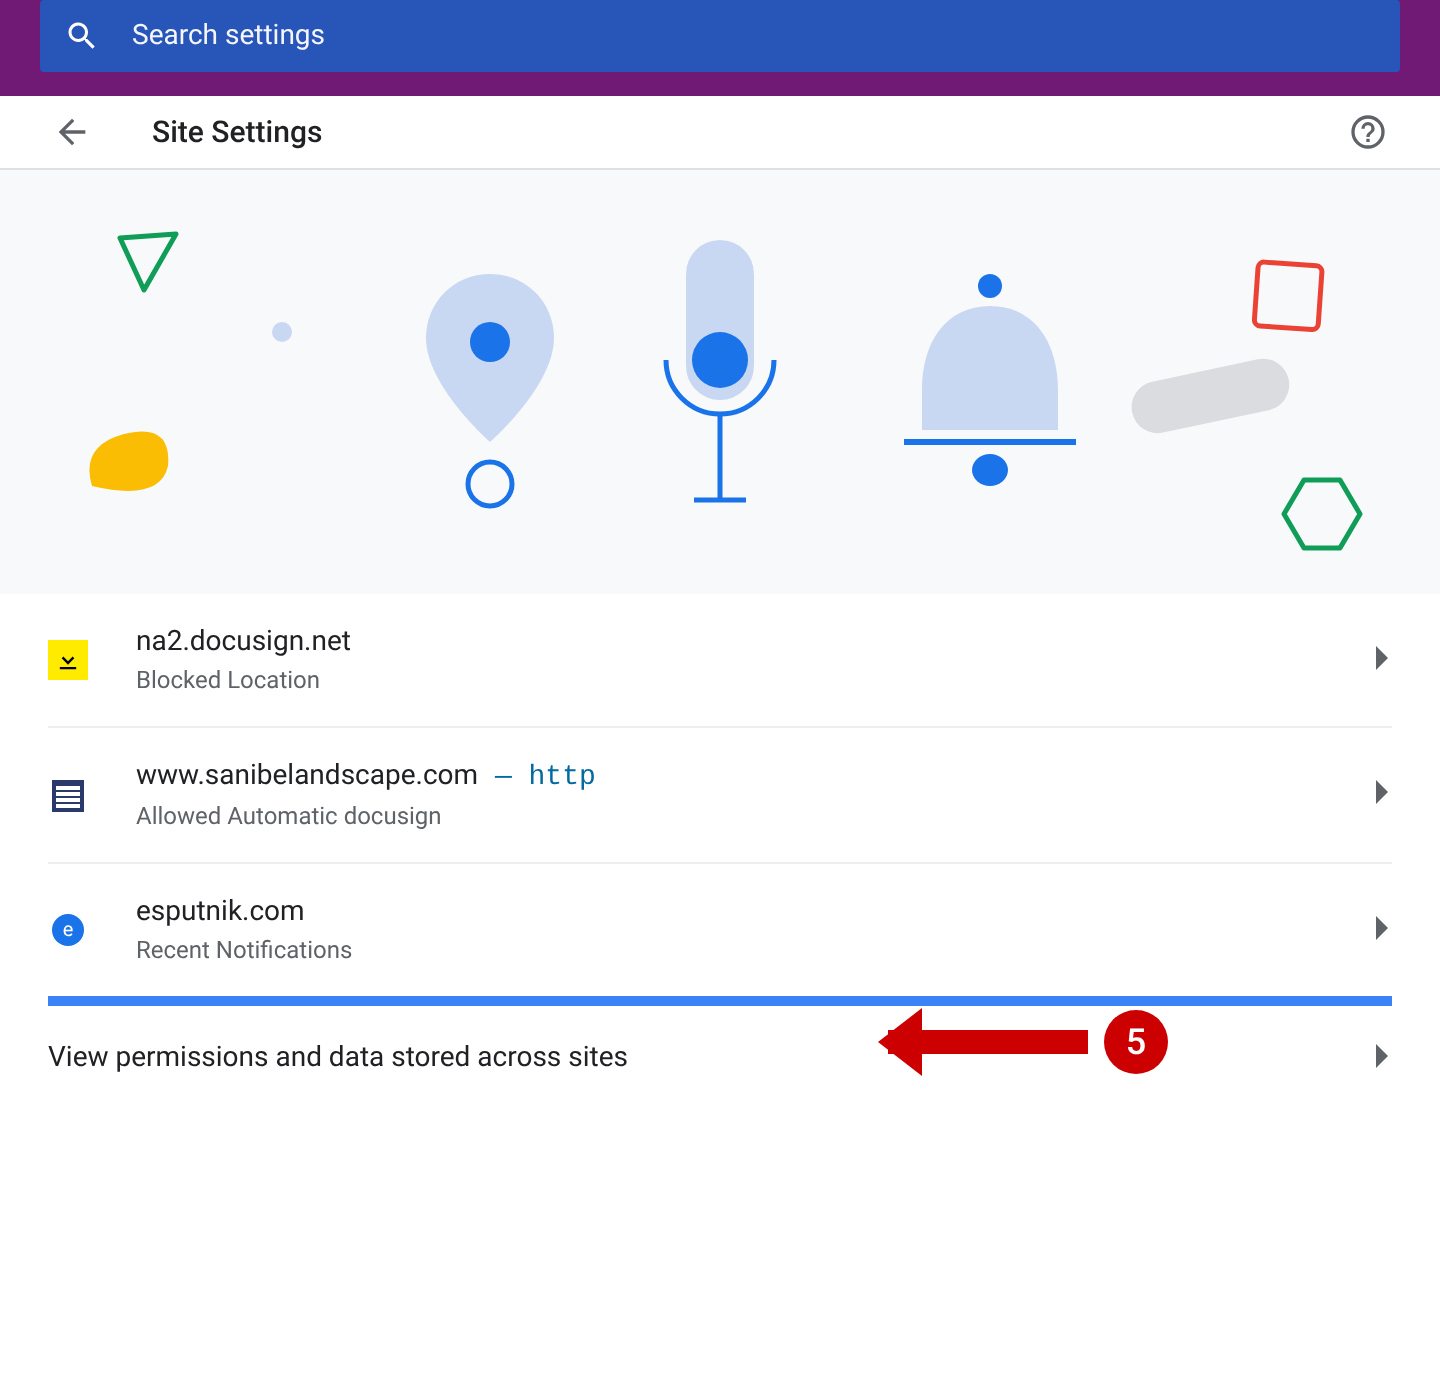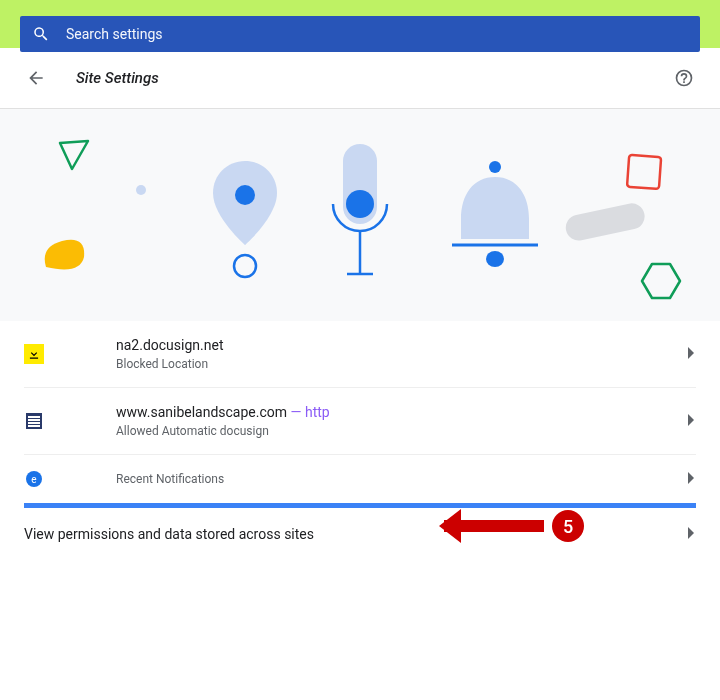--- a/index.html
+++ b/index.html
@@ -4,40 +4,39 @@
 <style>
   * { box-sizing: border-box; margin: 0; padding: 0; }
   body {
     font-family: Roboto, Arial, sans-serif;
     background: #fff;
     width: 720px;
     height: 700px;
     overflow: hidden;
   }
   .topbar {
-    background: #bef264;
-    padding: 16px 20px;
+    background: #701a75;
+    padding: 0 20px;
     height: 48px;
   }
   .searchbox {
     background: #2855b8;
     border-radius: 2px;
     height: 36px;
     display: flex;
     align-items: center;
     padding: 0 12px;
   }
   .searchbox svg { width: 18px; height: 18px; fill: #fff; margin-right: 16px; }
   .searchbox span { color: #fff; font-size: 14px; opacity: 0.95; }
   .header {
     display: flex;
     align-items: center;
-    padding: 18px 24px;
+    padding: 6px 24px;
     border-bottom: 1px solid #e0e0e0;
-    font-style: italic;
   }
   .back-btn { width: 24px; height: 24px; display:flex; align-items:center; justify-content:center; cursor:pointer; margin-right: 28px; }
   .back-btn svg { width: 20px; height: 20px; fill: #5f6368; }
   .header-title { font-size: 15px; color: #202124; flex: 1; font-weight: 500; }
   .help-btn { width: 24px; height: 24px; display:flex; align-items:center; justify-content:center; cursor:pointer; }
   .help-btn svg { width: 20px; height: 20px; fill: #5f6368; }
 
   .banner {
     background: #f8f9fa;
     height: 212px;
@@ -52,35 +51,34 @@
     color: #5f6368;
     font-weight: 500;
     padding: 24px 0 12px 0;
   }
   .row {
     display: flex;
     align-items: center;
     padding: 14px 0;
     border-top: 1px solid #eee;
     cursor: pointer;
-    gap: 48px;
   }
   .row:first-of-type { border-top: none; }
   .favicon {
     width: 20px; height: 20px;
     margin-right: 24px;
     display: flex; align-items: center; justify-content: center;
     flex-shrink: 0;
   }
   .fav-yellow { background: #ffeb00; color: #000; font-size: 11px; line-height:20px; text-align:center; }
   .fav-grid { border: 2px solid #2a3a6a; background: repeating-linear-gradient(#2a3a6a 0 1px, #fff 1px 3px), repeating-linear-gradient(90deg,#2a3a6a 0 1px,#fff 1px 3px); width:16px; height:16px;}
   .fav-blue { width: 16px; height:16px; border-radius:50%; background:#1a73e8; display:flex;align-items:center;justify-content:center;color:#fff;font-size:10px;}
   .row-text { flex: 1; min-width: 0; }
   .row-title { font-size: 14px; color: #202124; line-height: 20px; }
-  .row-title .proto { color: #8b5cf6; }
+  .row-title .proto { color: #0369a1; font-family: Liberation Mono, monospace; }
   .row-sub { font-size: 12px; color: #5f6368; line-height: 18px; }
   .chevron { color: #5f6368; font-size: 12px; margin-left: 8px; }
   .chevron svg { width: 8px; height: 12px; fill: #5f6368; }
   .linkrow {
     display: flex;
     align-items: center;
     padding: 18px 0;
     border-top: 5px solid #3b82f6;
     cursor: pointer;
     position: relative;
@@ -221,20 +219,21 @@
     <div class="chevron"><svg viewBox="0 0 8 12">
           <path d="M0 0l6 6-6 6z"></path>
         </svg></div>
   </div>
 
   <div class="row">
     <div class="favicon">
       <div class="fav-blue">e</div>
     </div>
     <div class="row-text">
+      <div class="row-title"><span>esputnik.com</span></div>
       <div class="row-sub">Recent Notifications</div>
     </div>
     <div class="chevron"><svg viewBox="0 0 8 12">
           <path d="M0 0l6 6-6 6z"></path>
         </svg></div>
   </div>
 
   <div class="linkrow">
     <div class="linkrow-text">View permissions and data stored across sites</div>
     <div class="chevron"><svg viewBox="0 0 8 12">

